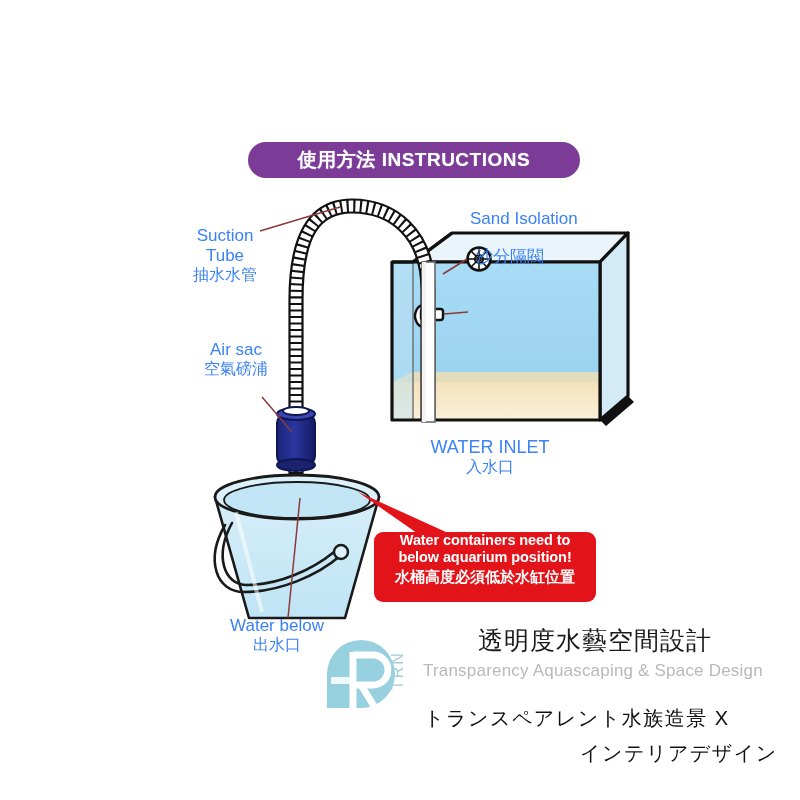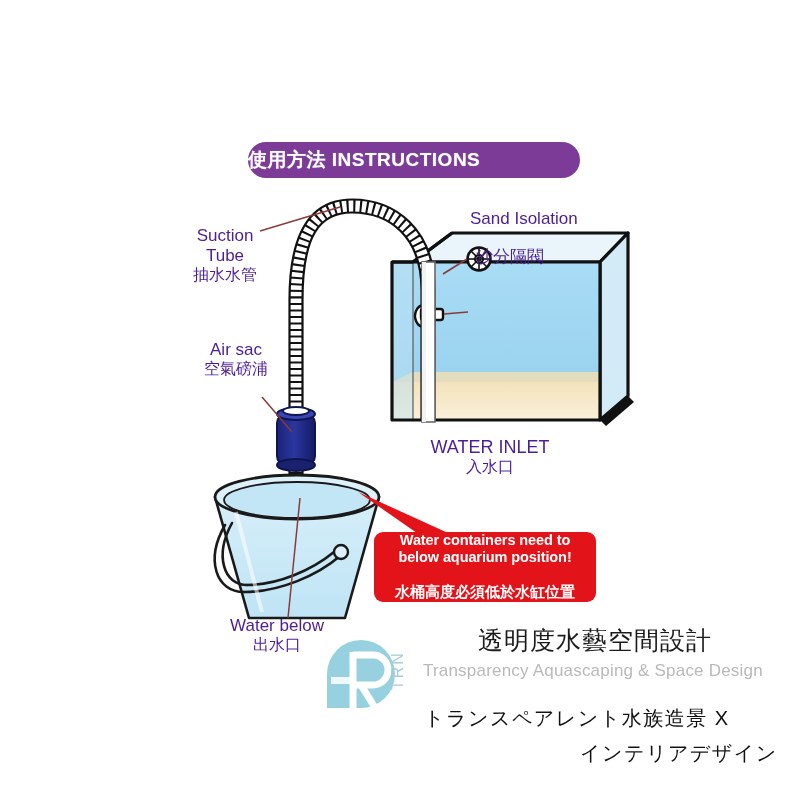--- a/index.html
+++ b/index.html
@@ -19,34 +19,35 @@
 
   
   #header-banner {
     position: absolute;
     left: 248px; top: 142px;
     width: 332px; height: 36px;
     background: #7B3B97;
     border-radius: 18px;
     display: flex;
     align-items: center;
+    justify-content: center;
   }
   #header-title {
     color: #ffffff;
     font-size: 19px;
     font-weight: bold;
     letter-spacing: 0.5px;
     white-space: nowrap;
     text-shadow: 0 0 1px rgba(255,255,255,.5);
   }
 
   
   .lbl {
     position: absolute;
-    color: #4c1d95;
+    color: #3b82f6;
     line-height: 1.18;
     white-space: nowrap;
   }
   .lbl .en { font-size: 17px; display:block; }
   .lbl .zh { font-size: 16px; display:block; }
   .lbl.center { text-align: center; }
 
   
   #art {
     position: absolute;
@@ -71,21 +72,21 @@
     line-height: 1.18;
     display: block;
     letter-spacing: -0.1px;
   }
   #callout .c-zh {
     color: #ffffff;
     font-size: 15px;
     font-weight: bold;
     line-height: 1.3;
     display: block;
-    margin-top: 16px;
+    margin-top: 1px;
   }
 
   
   #logo-wrap {
     position: absolute;
     left: 315px; top: 628px;
     width: 110px; height: 100px;
     opacity: 0.92;
   }
 

